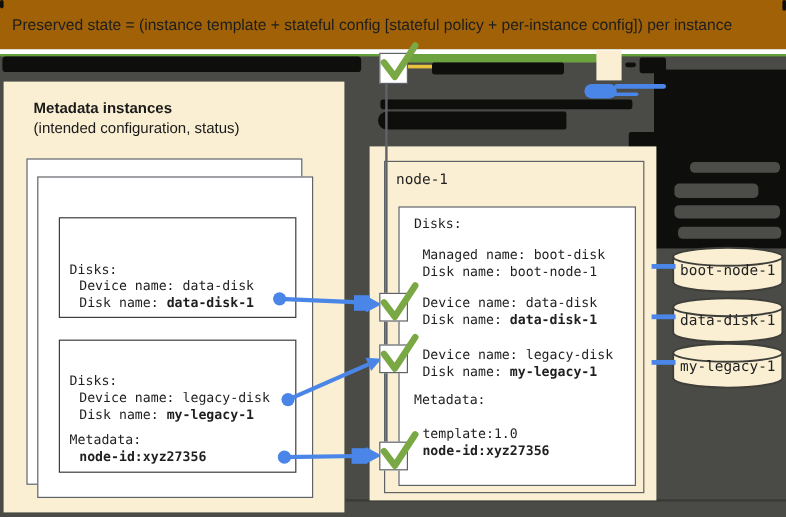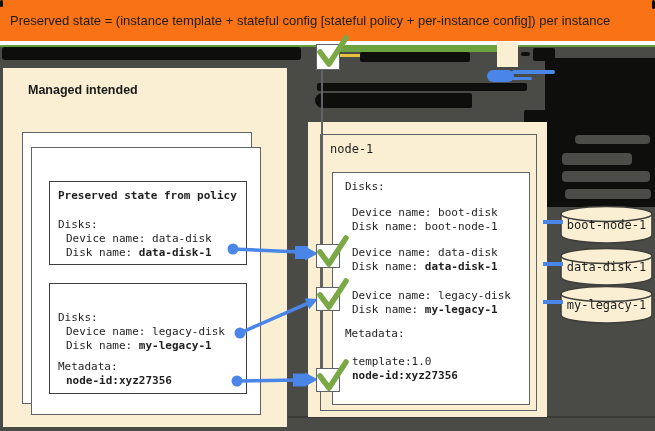--- a/index.html
+++ b/index.html
@@ -2,21 +2,21 @@
 <html><head>
 <meta charset="utf-8">
 <style>
   html,body{margin:0;padding:0;background:#2b2b2b;}
   .stage{position:relative;width:655px;height:431px;overflow:hidden;background:#4a4a47;
          font-family:"Liberation Sans",sans-serif;}
   .abs{position:absolute;}
   .mono{font-family:"DejaVu Sans Mono",monospace;font-size:11px;line-height:14.5px;color:#1f1f1f;white-space:pre;}
   .mono12{font-family:"DejaVu Sans Mono",monospace;font-size:12px;color:#1f1f1f;white-space:pre;}
   .sans{font-family:"Liberation Sans",sans-serif;font-size:12.5px;line-height:17px;color:#1a1a1a;}
-  .banner{left:0;top:0;width:655px;height:41px;background:#f97316;display:flex;align-items:center;}
+  .banner{left:0;top:0;width:655px;height:41px;background:#a16207;display:flex;align-items:center;}
   .banner span{padding-left:10px;font-size:13px;color:#1d1d1d;}
   .whitestrip{left:0;top:41px;width:655px;height:4px;background:#ffffff;}
   .greenline{left:0;top:44.5px;width:655px;height:2px;background:#63a03c;}
   .bar{background:#0e0e0c;border-radius:2px;}
   .faint{background:#4c4c49;border-radius:4px;}
   .creambox{background:#faefd2;}
   .whitebox{background:#ffffff;border:1px solid #5f6368;}
   .subbox{background:#ffffff;border:1.5px solid #3d3d3d;}
   .cb{position:absolute;width:22px;height:22px;background:#ffffff;border:1px solid #5f6368;overflow:visible;}
   .cb svg{position:absolute;left:-2px;top:-11px;overflow:visible;}
@@ -56,48 +56,48 @@
   <div class="abs" style="left:504px;top:77px;width:28px;height:3px;background:#4a86e8;border-radius:2px"></div>
 
   <div class="abs faint" style="left:575px;top:135px;width:75px;height:9px"></div>
   <div class="abs faint" style="left:562px;top:153px;width:70px;height:12px"></div>
   <div class="abs faint" style="left:562px;top:171px;width:88px;height:11px"></div>
   <div class="abs faint" style="left:565px;top:189px;width:86px;height:10px"></div>
 
   <div class="abs" style="left:288px;top:416px;width:367px;height:2px;background:#3a3a37"></div>
 
   <div class="abs creambox" style="left:3px;top:68px;width:284px;height:359px"></div>
-  <div class="abs sans" style="left:28px;top:82px;font-weight:bold">Managed intended</div>
+  <div class="abs sans" style="left:28px;top:82px;font-weight:bold">Metadata instances</div>
+  <div class="abs sans" style="left:28px;top:99px">(intended configuration, status)</div>
 
   <div class="abs whitebox" style="left:22px;top:132px;width:228px;height:270px"></div>
   <div class="abs whitebox" style="left:31px;top:147px;width:228px;height:266px"></div>
 
   <div class="abs subbox" style="left:49px;top:181px;width:196px;height:82px"></div>
-  <div class="abs mono" style="left:58px;top:189px;font-weight:bold">Preserved state from policy</div>
   <div class="abs mono" style="left:58px;top:218px">Disks:</div>
   <div class="abs mono" style="left:66px;top:232px">Device name: data-disk</div>
   <div class="abs mono" style="left:66px;top:246px"><span>Disk name: </span><b>data-disk-1</b></div>
 
   <div class="abs subbox" style="left:49px;top:283px;width:196px;height:109px"></div>
   <div class="abs mono" style="left:58px;top:311px">Disks:</div>
   <div class="abs mono" style="left:66px;top:325px">Device name: legacy-disk</div>
   <div class="abs mono" style="left:66px;top:339px"><span>Disk name: </span><b>my-legacy-1</b></div>
   <div class="abs mono" style="left:58px;top:360px">Metadata:</div>
   <div class="abs mono" style="left:66px;top:374px;font-weight:bold">node-id:xyz27356</div>
 
   <div class="abs creambox" style="left:308px;top:122px;width:239px;height:295px"></div>
   <div class="abs" style="left:320px;top:134px;width:215px;height:275px;border:1px solid #5f6368"></div>
   <div class="abs mono12" style="left:330px;top:142px">node-1</div>
 
   <div class="abs vline" style="left:321px;top:67px;width:1.5px;height:303px"></div>
 
   <div class="abs whitebox" style="left:332px;top:172px;width:196px;height:231px"></div>
   <div class="abs mono" style="left:345px;top:180px">Disks:</div>
 
-  <div class="abs mono" style="left:352px;top:206px">Device name: boot-disk</div>
+  <div class="abs mono" style="left:352px;top:206px">Managed name: boot-disk</div>
   <div class="abs mono" style="left:352px;top:220px"><span>Disk name: </span><span>boot-node-1</span></div>
 
   <div class="abs mono" style="left:352px;top:246px">Device name: data-disk</div>
   <div class="abs mono" style="left:352px;top:260px"><span>Disk name: </span><b>data-disk-1</b></div>
 
   <div class="abs mono" style="left:352px;top:289px">Device name: legacy-disk</div>
   <div class="abs mono" style="left:352px;top:303px"><span>Disk name: </span><b>my-legacy-1</b></div>
 
   <div class="abs mono" style="left:345px;top:327px">Metadata:</div>
   <div class="abs mono" style="left:352px;top:355px">template:1.0</div>

